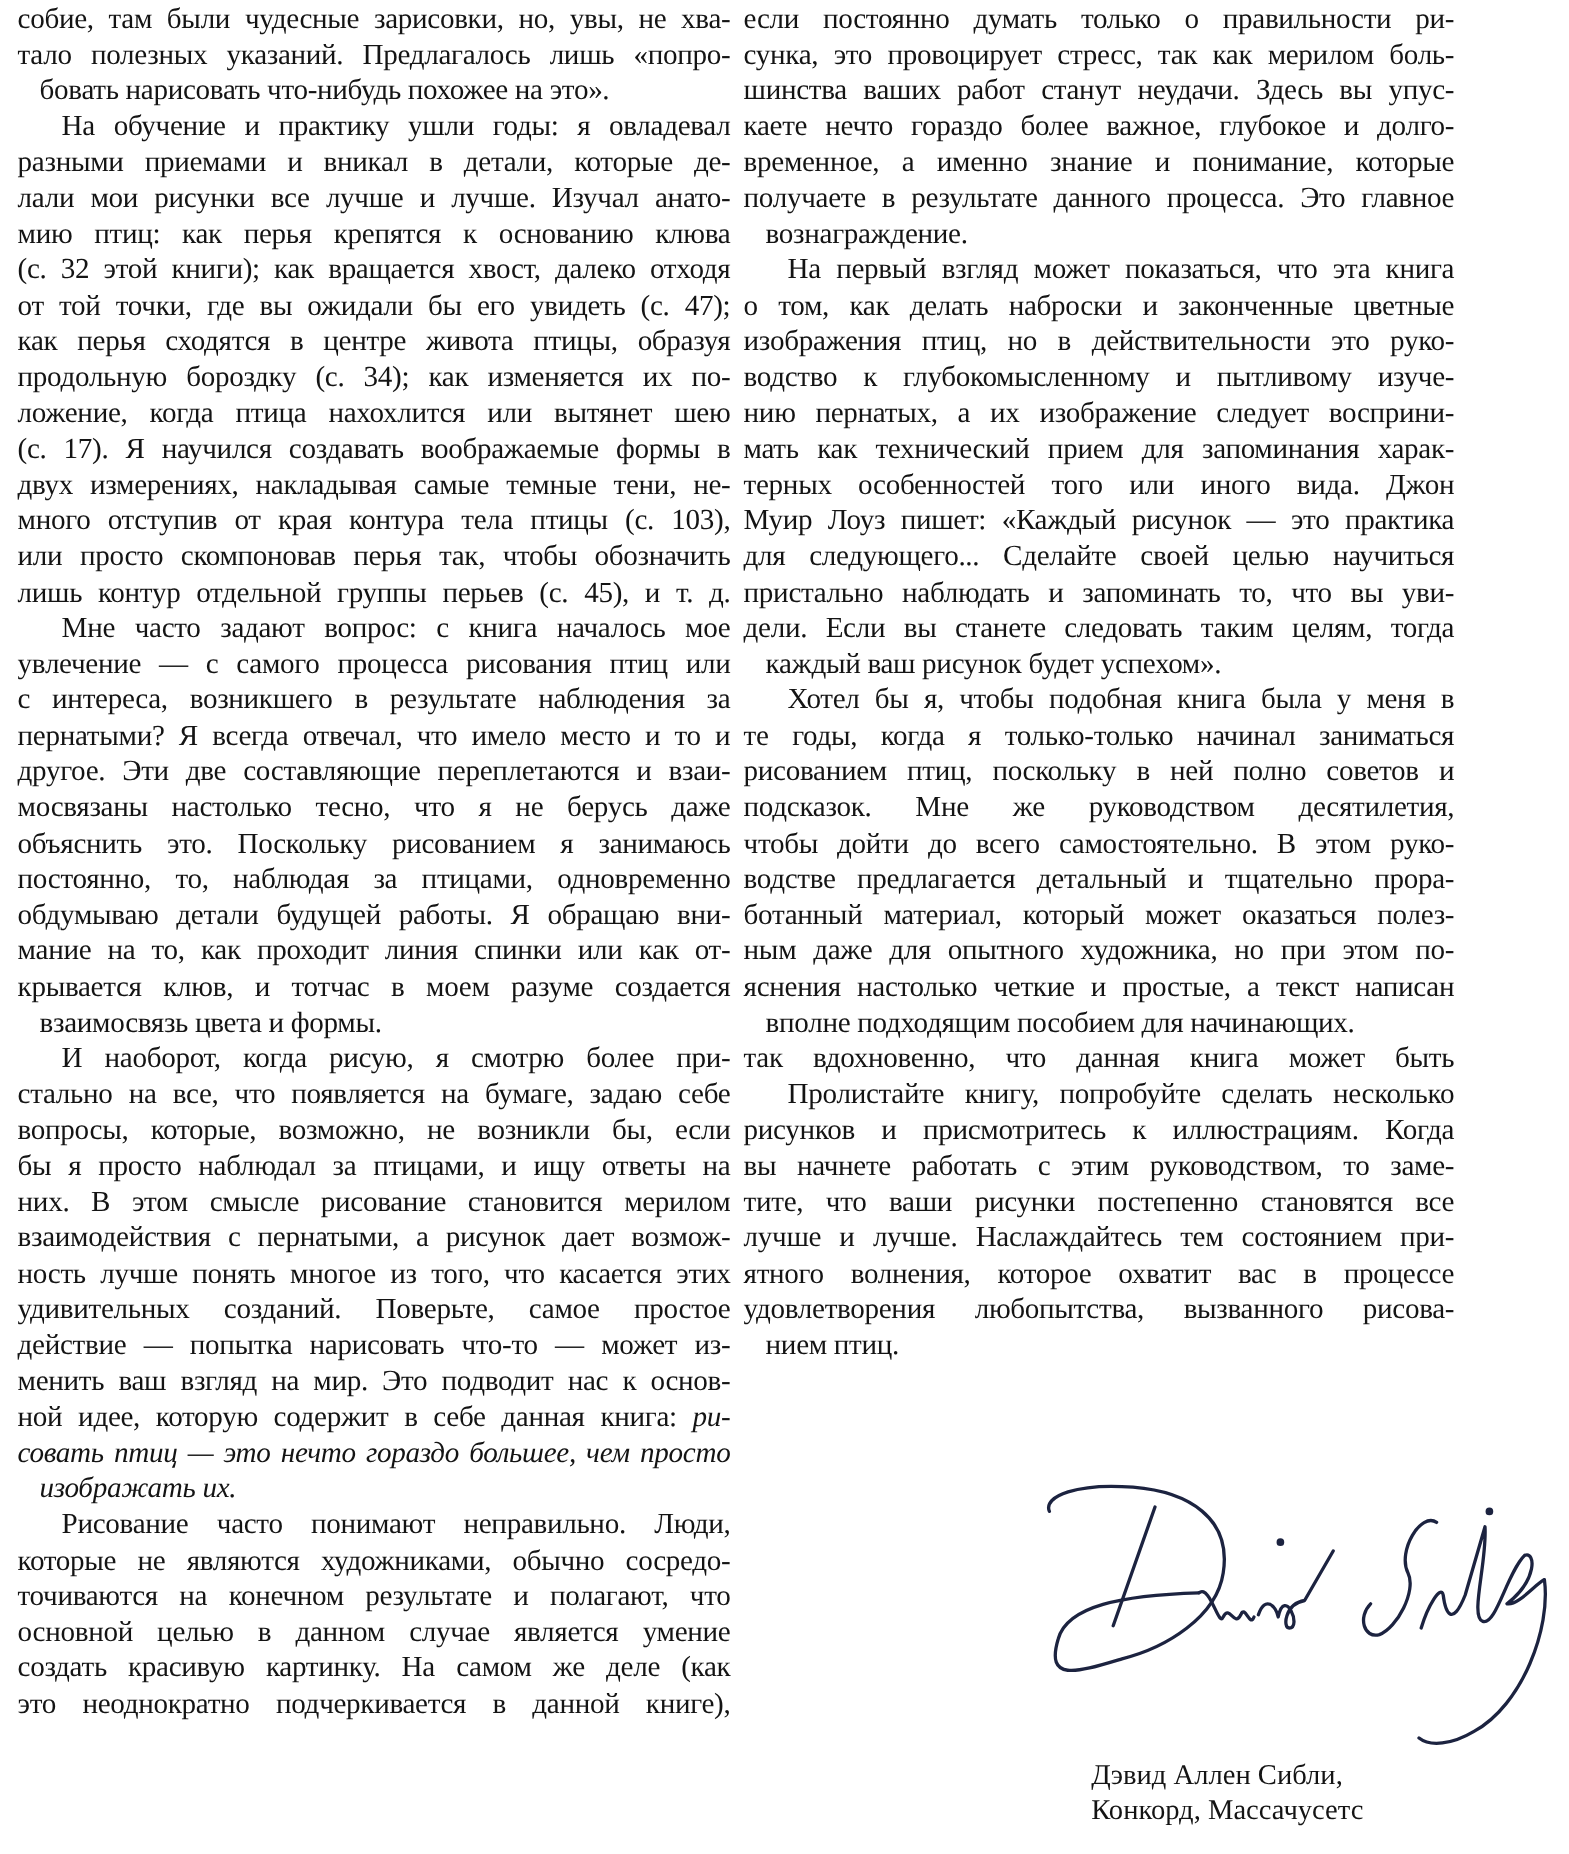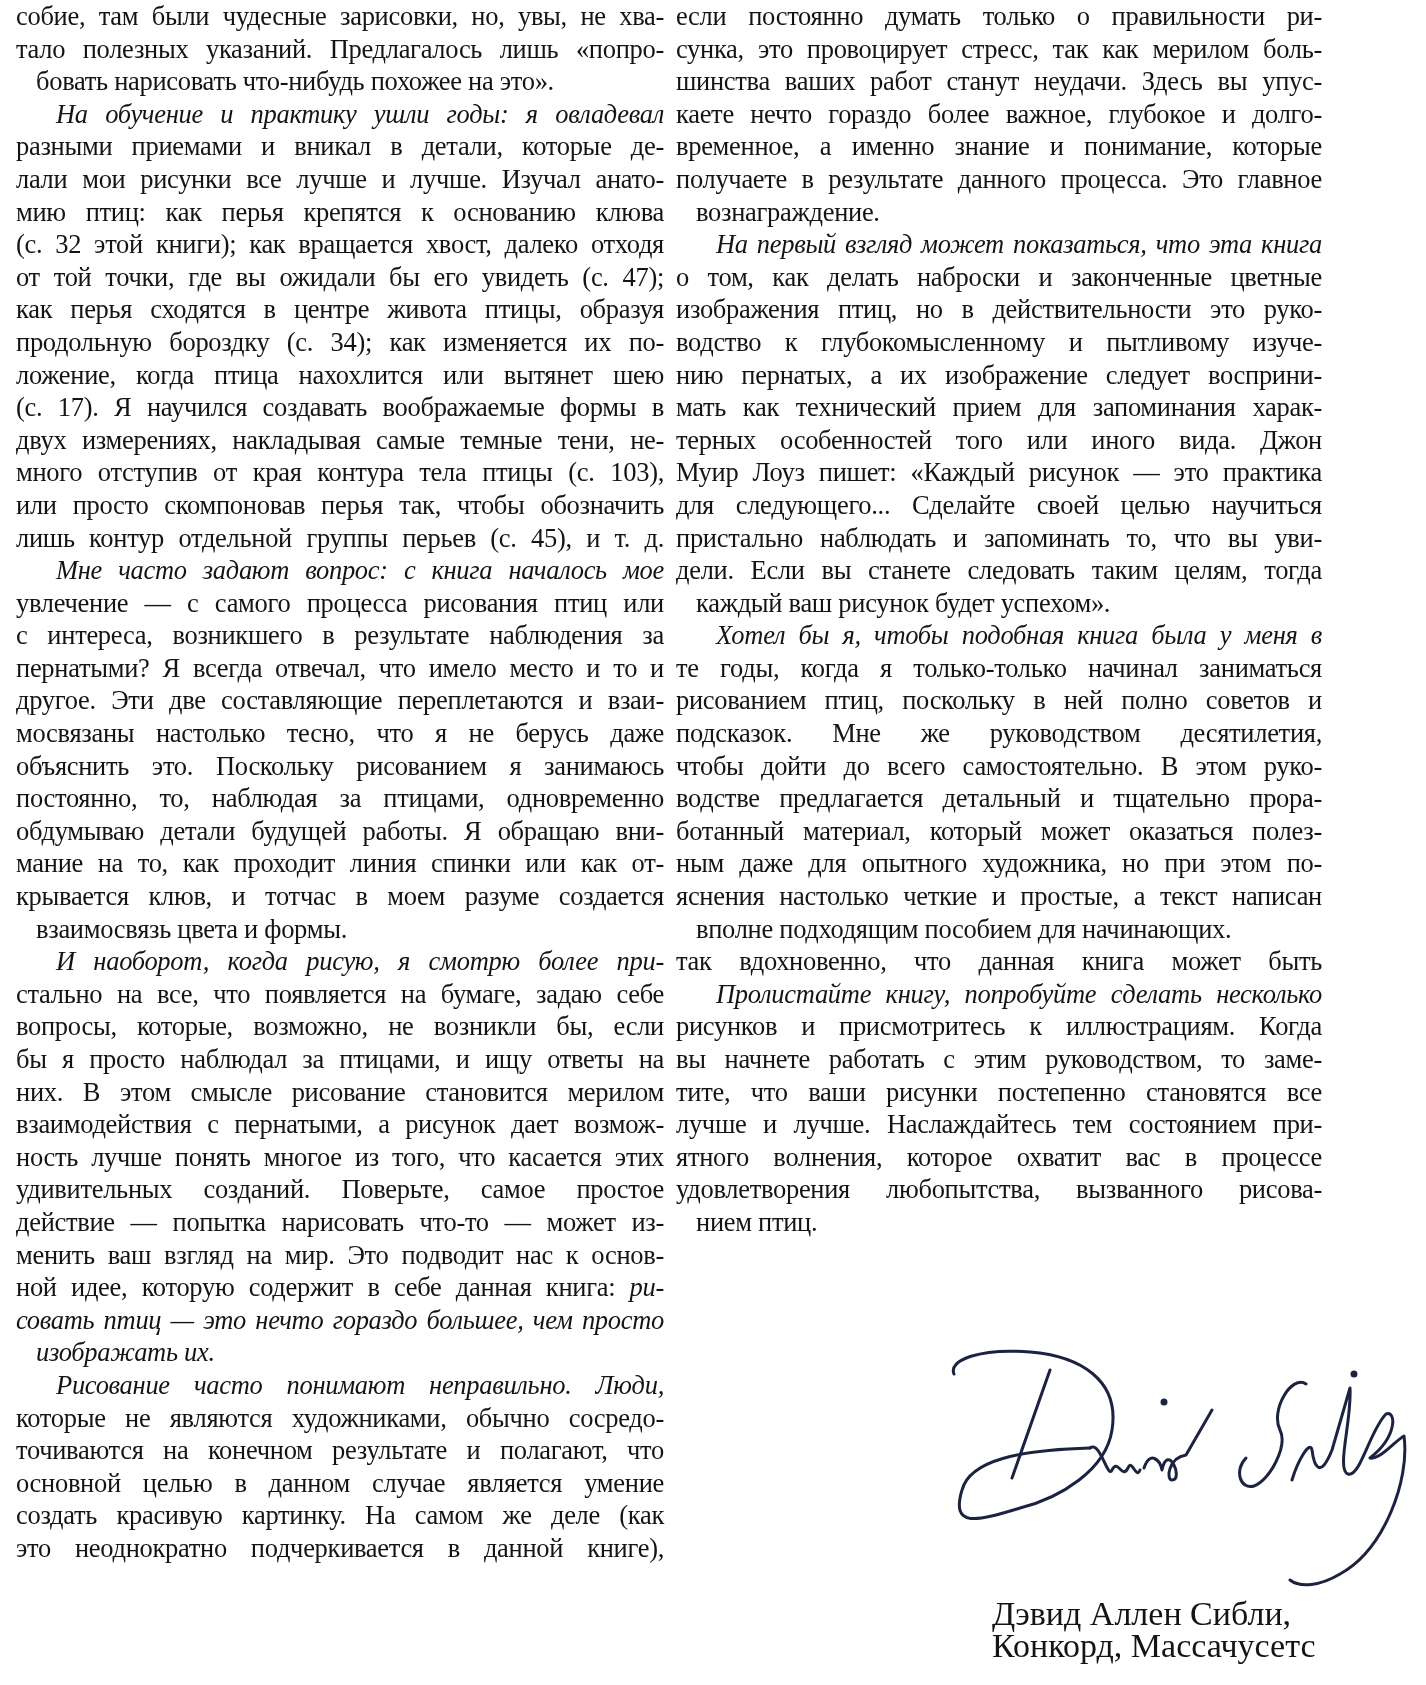--- a/index.html
+++ b/index.html
@@ -5,25 +5,25 @@
     html, body { margin: 0; padding: 0; background: #ffffff; }
     body { width: 1426px; height: 1685px; position: relative; overflow: hidden;
       font-family: "Liberation Serif", "DejaVu Serif", serif; color: #141414; }
     .col { position: absolute; top: 0; }
     .col-left { left: 16px; width: 648px; }
     .col-right { left: 676px; width: 646px; }
     .line { display: block; height: 32.6px; line-height: 32.6px; font-size: 26.5px;
       white-space: nowrap; text-align: justify; text-align-last: justify;
       letter-spacing: -0.3px; }
     .line.last { text-align-last: left; padding-left: 20px; }
-    .line.indent { padding-left: 40px; font-style: italic; }
+    .line.indent { padding-left: 40px; }
     .line .it { font-style: italic; }
     .signature { position: absolute; left: 940px; top: 1330px; width: 480px; height: 260px; }
     .signature svg { width: 100%; height: 100%; }
-    .caption { position: absolute; left: 992px; top: 1598px; font-size: 34px; line-height: 32px; }
+    .caption { position: absolute; left: 992px; top: 1598px; font-size: 26px; line-height: 32px; }
     .caption span { display: block; }
   </style>
 </head>
 <body>
 
 <div class="col col-left" id="col-left">
     <span class="line"><span>собие, там были чудесные зарисовки, но, увы, не хва-</span></span>
     <span class="line"><span>тало полезных указаний. Предлагалось лишь «попро-</span></span>
     <span class="line last"><span>бовать нарисовать что-нибудь похожее на это».</span></span>
     <span class="line indent"><span>На обучение и практику ушли годы: я овладевал</span></span>

